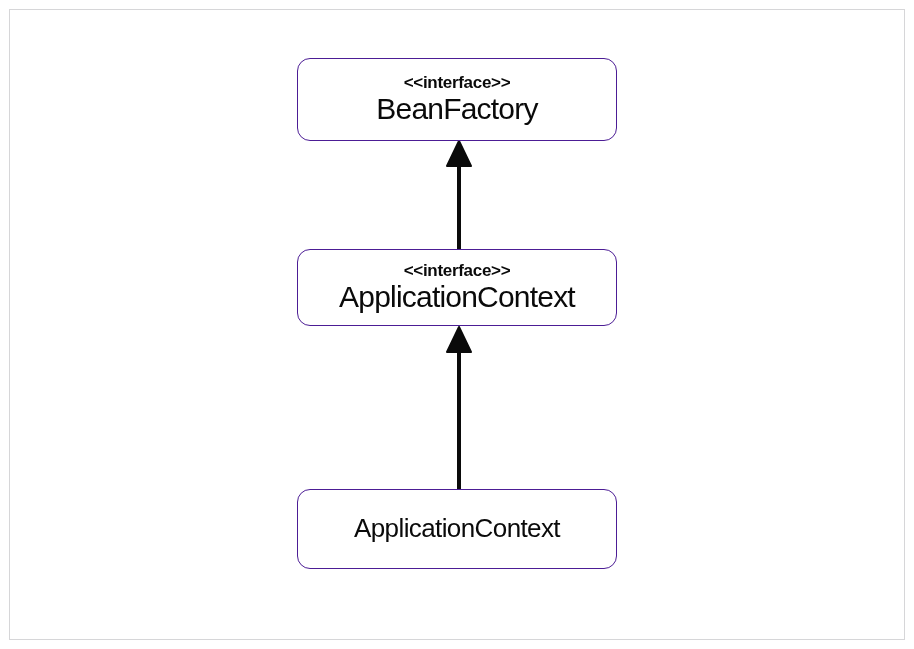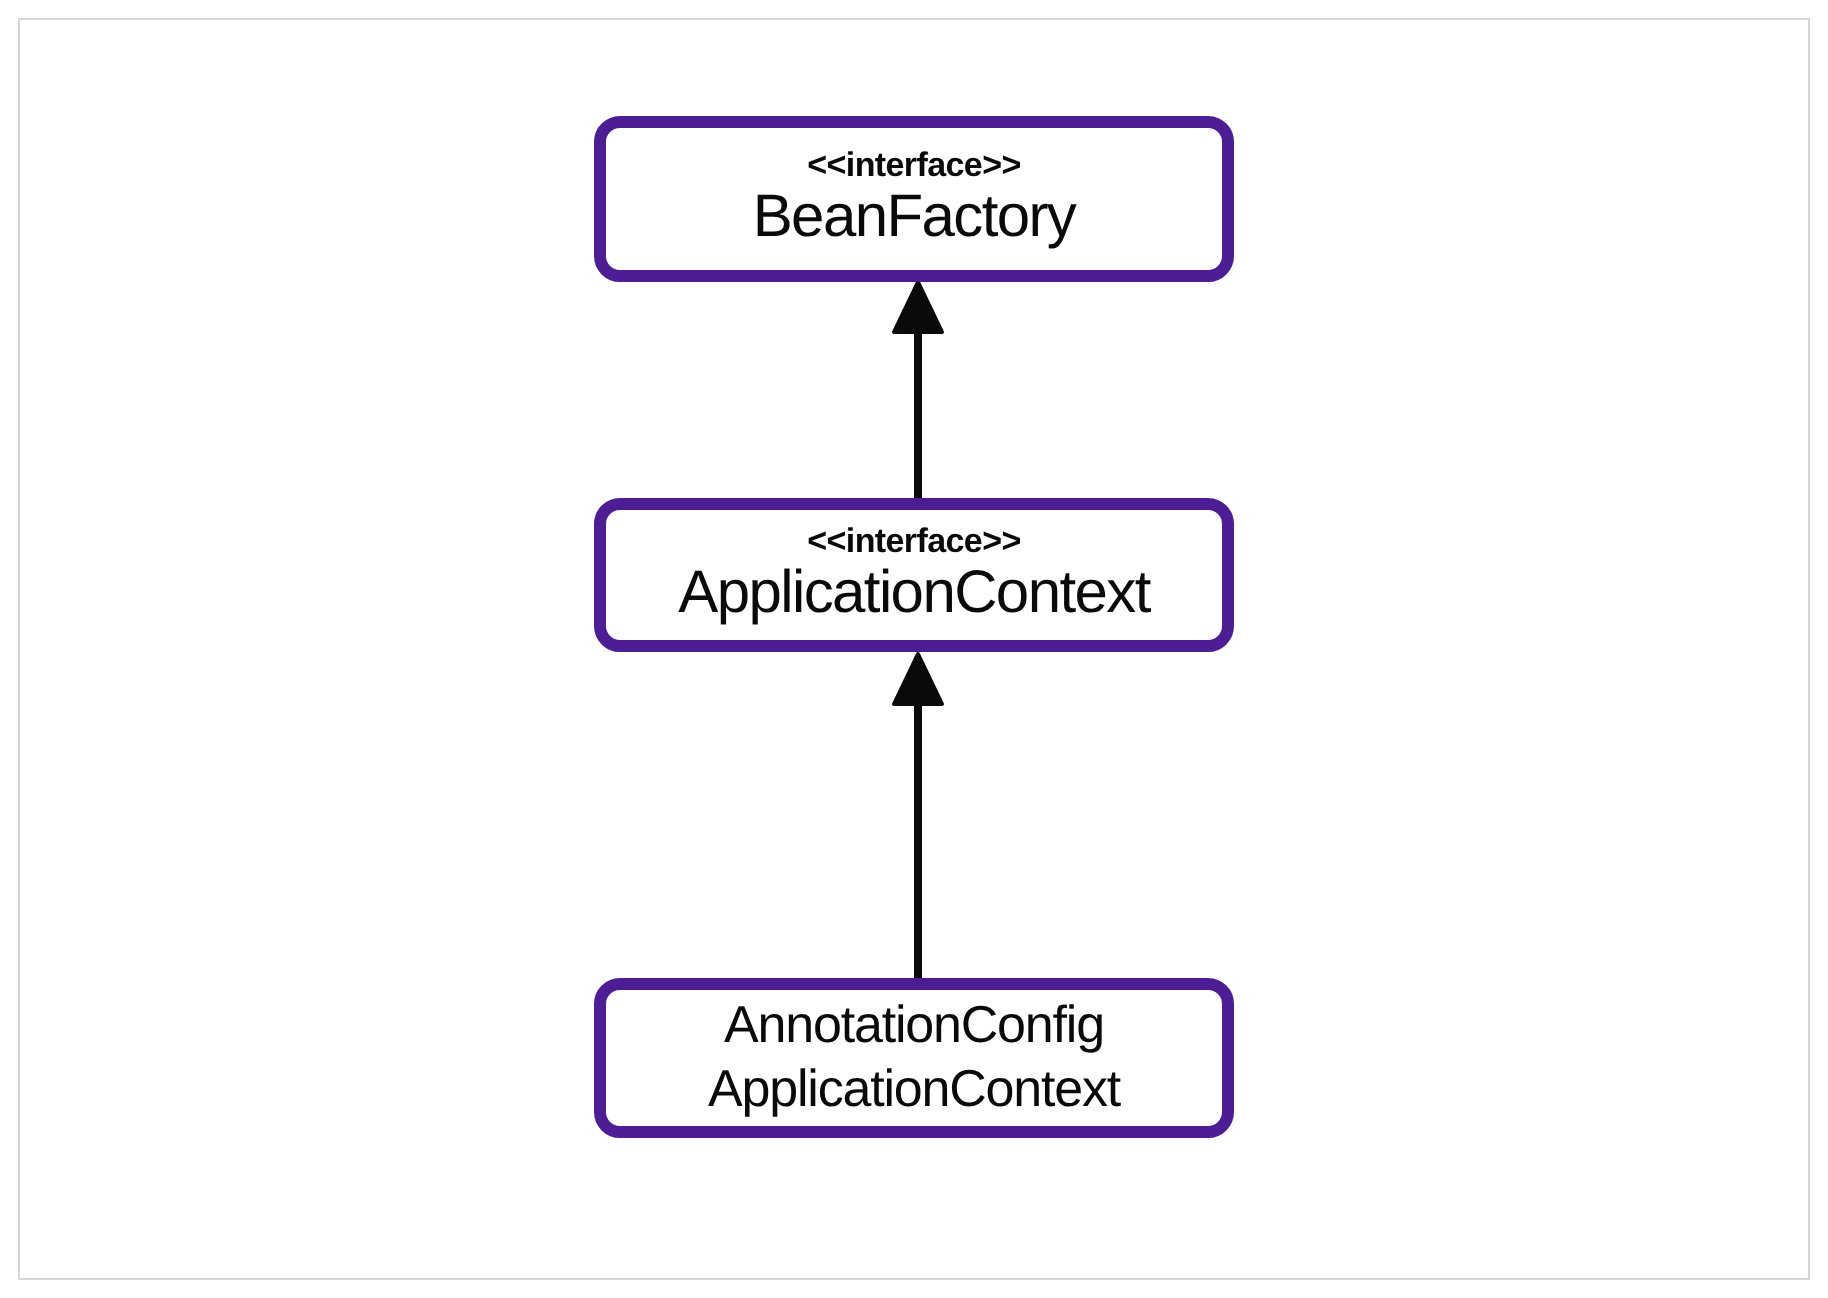--- a/index.html
+++ b/index.html
@@ -41,21 +41,21 @@
     top: 0;
     width: 914px;
     height: 649px;
   }
 
   
   .node {
     position: absolute;
     box-sizing: border-box;
     background: #ffffff;
-    border: 6px solid #4c1d95;
+    border: 1px solid #4c1d95;
     border-radius: 13px;
     display: flex;
     flex-direction: column;
     align-items: center;
     justify-content: center;
     text-align: center;
     color: #0a0a0a;
     z-index: 3;
   }
 
@@ -124,18 +124,17 @@
       <span class="stereotype">&lt;&lt;interface&gt;&gt;</span>
       <span class="title">BeanFactory</span>
     </div>
 
     <div class="node node-appctx">
       <span class="stereotype">&lt;&lt;interface&gt;&gt;</span>
       <span class="title">ApplicationContext</span>
     </div>
 
     <div class="node node-annconfig">
-      <span class="title-line">AnnotationConfig</span>
       <span class="title-line">ApplicationContext</span>
     </div>
 
   </div>
 </div>
 
 </body></html>

